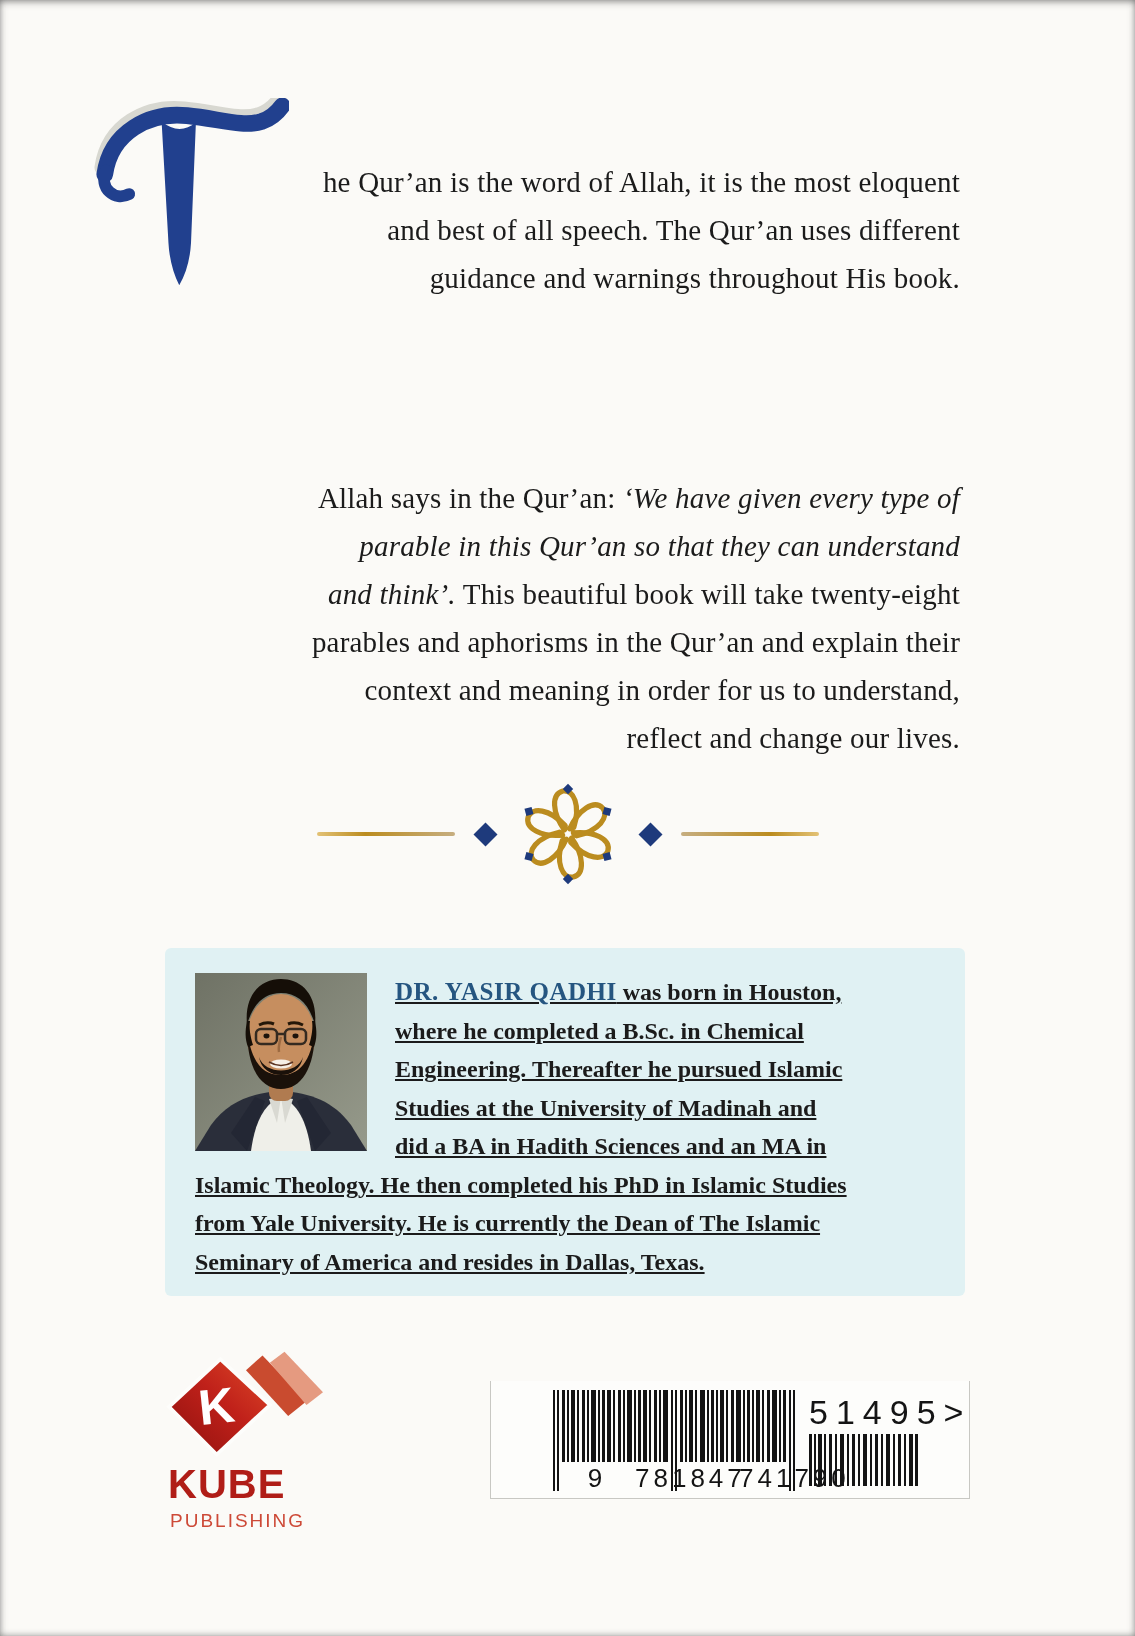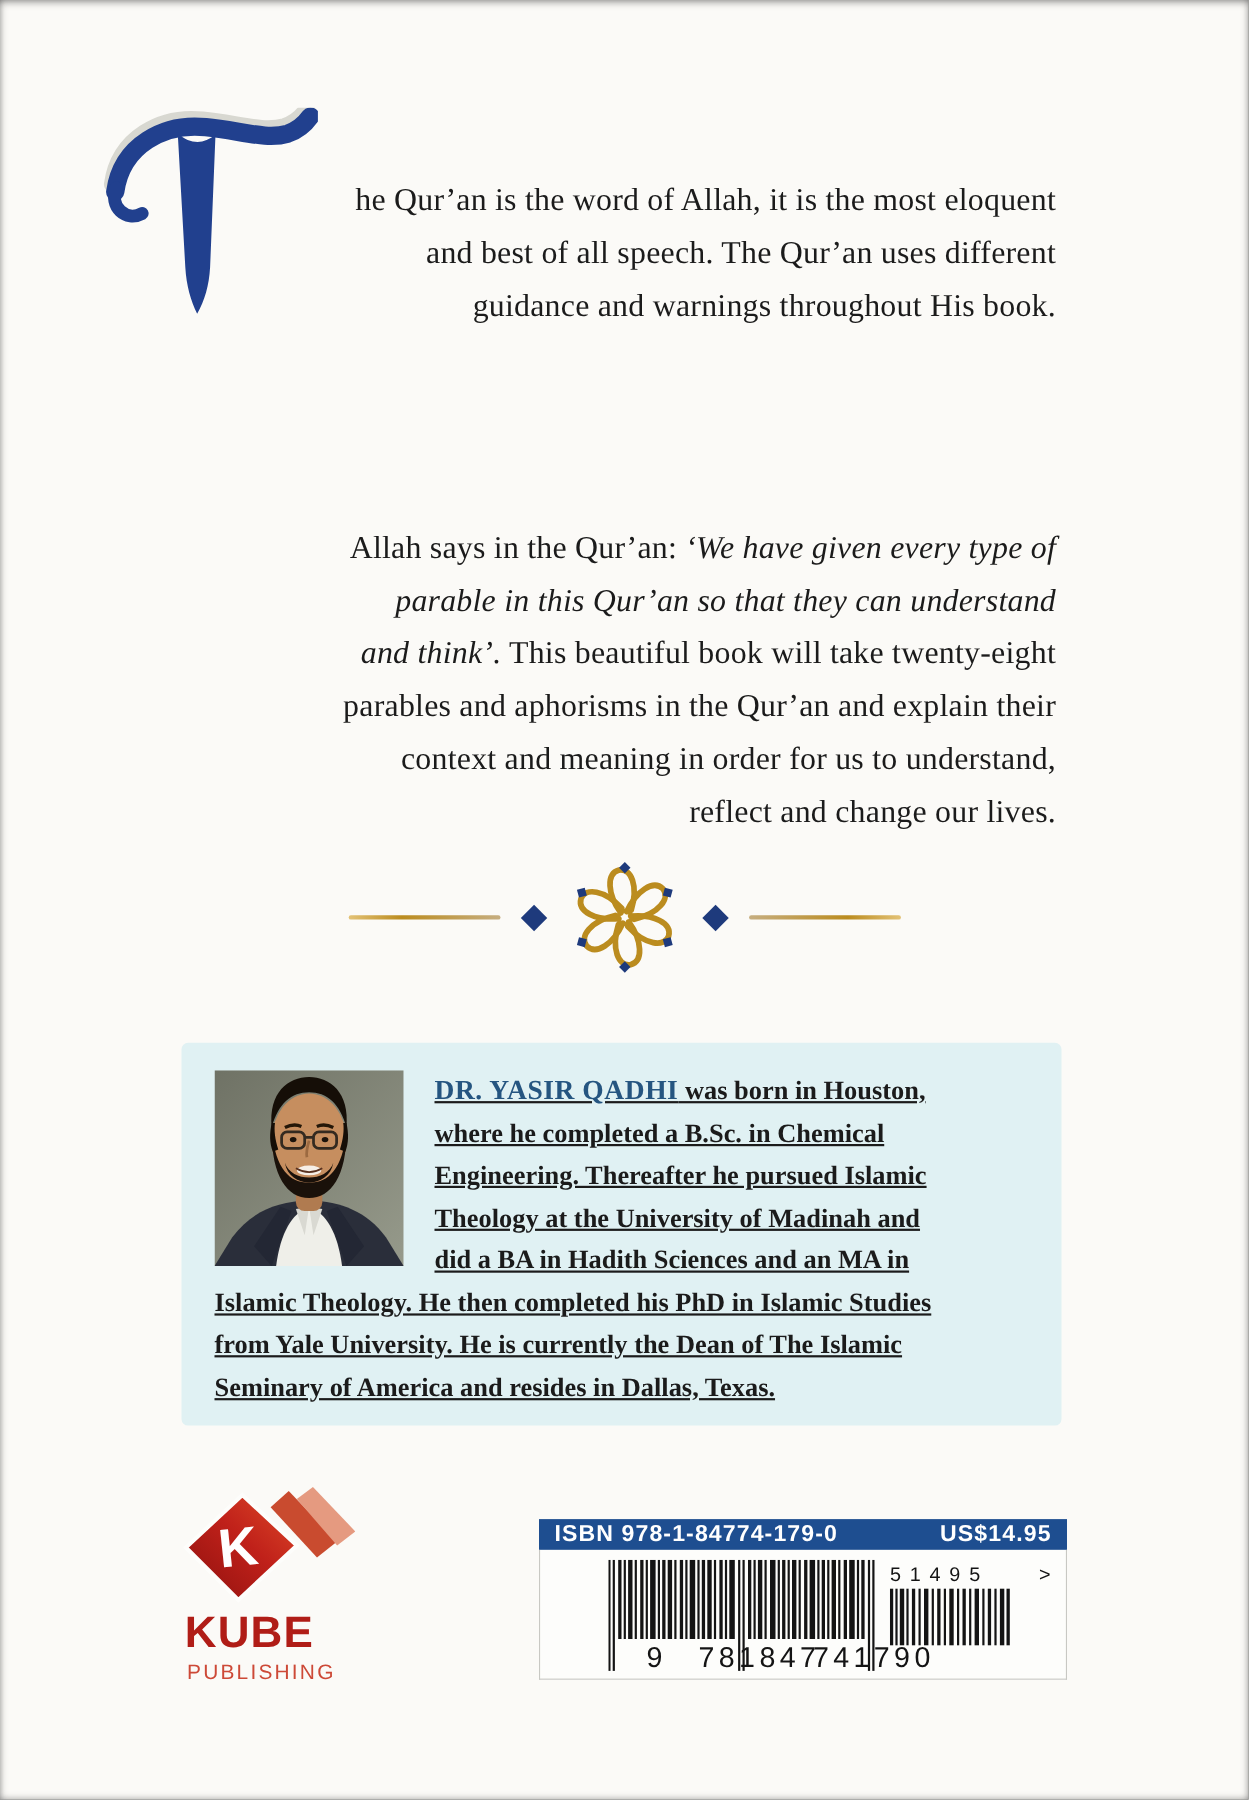--- a/index.html
+++ b/index.html
@@ -51,21 +51,21 @@
     display:flex;align-items:center;justify-content:space-between;
     padding:0 14px;font-size:21px;font-weight:bold;letter-spacing:1px;box-sizing:border-box;}
   .barcode-panel{position:relative;height:118px;background:#fdfdfb;border:1px solid #c8c8c3;border-top:none;box-sizing:border-box;}
   .barcode-wrap{position:absolute;left:62px;top:9px;width:244px;height:92px;}
   .bc-digits span{position:absolute;top:82px;font-size:26px;letter-spacing:4px;color:#141414;text-align:center;}
   .bc-digits .d9{left:94px;width:24px;}
   .bc-digits .g1{left:144px;width:106px;}
   .bc-digits .g2{left:248px;width:106px;}
   .addon{position:absolute;left:318px;top:12px;width:146px;}
   .addon-num{display:flex;justify-content:space-between;align-items:flex-start;
-    font-size:18px;color:#141414;}
+    font-size:34px;color:#141414;}
   .addon-num .n{letter-spacing:8px;}
   .addon-num .gt{letter-spacing:0;}
   .addon svg{display:block;margin-top:2px;}
 </style>
 </head>
 <body>
 
 <div class="page">
 
   <svg class="dropcap" viewBox="0 0 200 200" aria-label="T">
@@ -166,21 +166,21 @@
 
       <ellipse cx="71.5" cy="63" rx="3" ry="2.4" fill="#1c130b"></ellipse>
       <ellipse cx="100.5" cy="63" rx="3" ry="2.4" fill="#1c130b"></ellipse>
 
       <path d="M86 64 Q83 74 84 79" fill="none" stroke="#9c6a41" stroke-width="2.5"></path>
     </svg>
     <div class="bio-lines">
         <div class="line"><span class="name">DR. YASIR QADHI</span><span> was born in Houston,</span></div>
         <div class="line"><span>where he completed a B.Sc. in Chemical</span></div>
         <div class="line"><span>Engineering. Thereafter he pursued Islamic</span></div>
-        <div class="line"><span>Theology at the University of Madinah and</span></div>
+        <div class="line"><span>Studies at the University of Madinah and</span></div>
         <div class="line"><span>did a BA in Hadith Sciences and an MA in</span></div>
         <div class="line"><span>Islamic Theology. He then completed his PhD in Islamic Studies</span></div>
         <div class="line"><span>from Yale University. He is currently the Dean of The Islamic</span></div>
         <div class="line"><span>Seminary of America and resides in Dallas, Texas.</span></div>
       </div>
   </div>
 
   <div class="publisher">
     <svg class="kube-icon" viewBox="0 0 180 120">
       <defs>
@@ -195,24 +195,20 @@
       <polygon points="122,14 138,2 180,46 162,60" fill="#e59a80"></polygon>
 
       <polygon points="12,62 68,10 122,60 64,114" fill="url(#kgrad)" stroke="#fdfdfb" stroke-width="4"></polygon>
       <text x="64" y="80" text-anchor="middle" font-size="54" font-weight="bold" font-family="Liberation Sans, sans-serif" fill="#ffffff" transform="rotate(-6 64 64)">K</text>
     </svg>
     <div class="kube-name">KUBE</div>
     <div class="kube-tag">PUBLISHING</div>
   </div>
 
   <div class="isbn-block">
-    <div class="isbn-bar">
-      <span>ISBN 978-1-84774-179-0</span>
-      <span>US$14.95</span>
-    </div>
     <div class="barcode-panel">
       <div class="barcode-wrap">
         <svg id="bc-main" width="244" height="101" viewBox="0 0 244 101">
             <rect x="0" y="0" width="2" height="101" fill="#141414"></rect>
             <rect x="4" y="0" width="2" height="101" fill="#141414"></rect>
             <rect x="9" y="0" width="3" height="72" fill="#141414"></rect>
             <rect x="14" y="0" width="2" height="72" fill="#141414"></rect>
             <rect x="18" y="0" width="4" height="72" fill="#141414"></rect>
             <rect x="24" y="0" width="2" height="72" fill="#141414"></rect>
             <rect x="29" y="0" width="3" height="72" fill="#141414"></rect>

